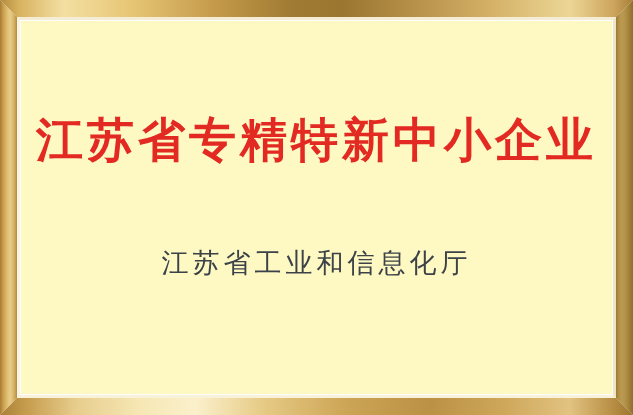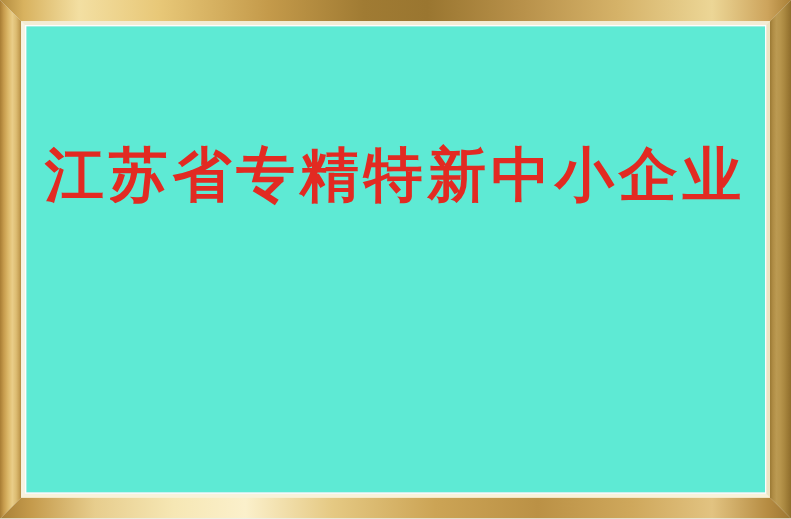--- a/index.html
+++ b/index.html
@@ -119,21 +119,21 @@
     pointer-events: none;
     opacity: 0.9;
   }
 
   
   .field {
     position: absolute;
     z-index: 1;
     top: 21px; left: 21px;
     right: 21px; bottom: 21px;
-    background: #5eead4;
+    background: #fef9c3;
     display: flex;
     flex-direction: column;
     align-items: center;
   }
 
   .title {
     position: absolute;
     top: 92px;
     left: 0; right: 0;
     text-align: center;
@@ -160,20 +160,21 @@
     font-family: "Liberation Sans", "DejaVu Sans", sans-serif;
   }
 </style>
 </head>
 <body>
 
 <div class="plaque">
 
   <div class="field">
     <div class="title">江苏省专精特新中小企业</div>
+    <div class="subtitle">江苏省工业和信息化厅</div>
   </div>
 
   <div class="bevel"></div>
   <div class="bevel-inner"></div>
 
   <div class="frame-band frame-top"></div>
   <div class="frame-band frame-bottom"></div>
   <div class="frame-band frame-left"></div>
   <div class="frame-band frame-right"></div>
 

